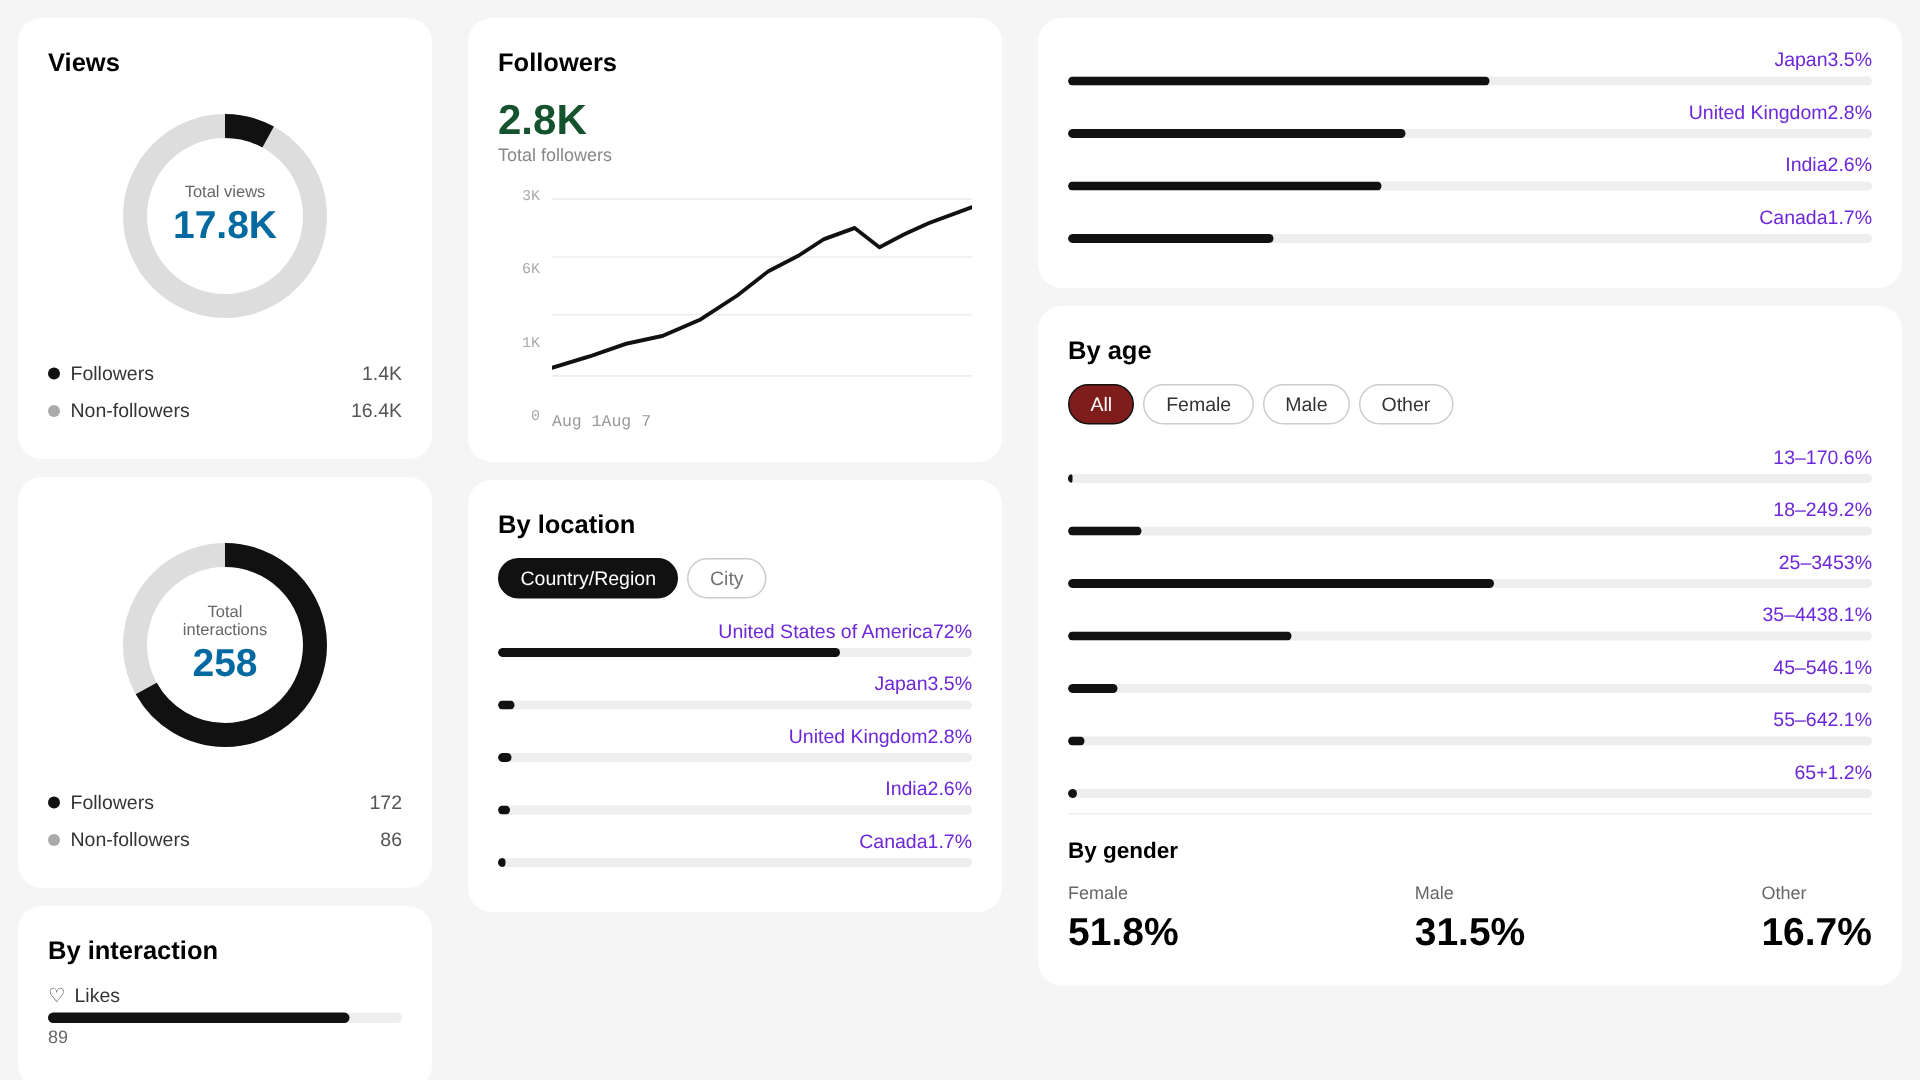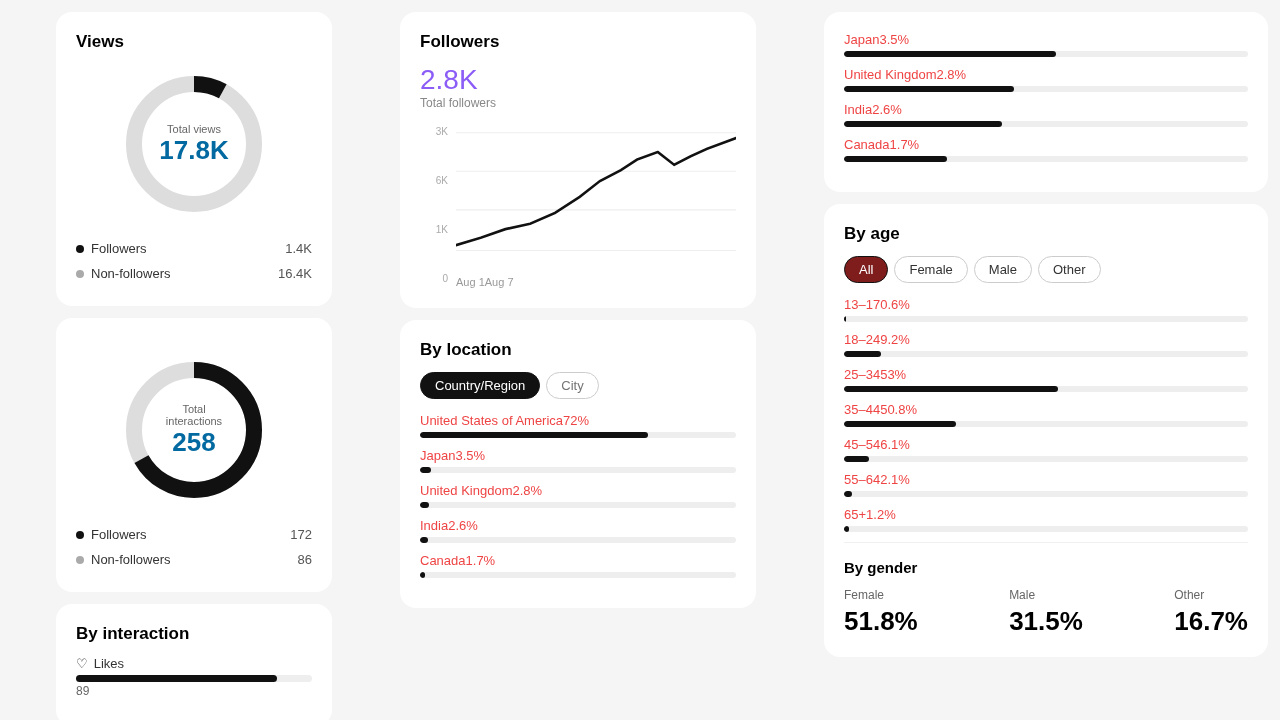--- a/index.html
+++ b/index.html
@@ -11,21 +11,20 @@
       overflow: hidden;
       font-size: 14px;
     }
 
     .col {
       overflow-y: auto;
       padding: 12px;
       gap: 12px;
       display: flex;
       flex-direction: column;
-      margin-left: 44px;
     }
 
     .col-left {
       width: 300px;
       flex-shrink: 0;
     }
 
     .col-mid {
       width: 380px;
       flex-shrink: 0;
@@ -115,45 +114,45 @@
     }
 
     .bar-row {
       display: flex;
       flex-direction: column;
       margin-bottom: 10px;
     }
 
     .bar-header {
       display: flex;
-      justify-content: flex-start;
+      justify-content: flex-end;
       font-size: 13px;
-      color: #ef4444;
+      color: #6d28d9;
       margin-bottom: 4px;
     }
 
     .bar-bg {
       background: #eee;
       border-radius: 4px;
       height: 6px;
       width: 100%;
       overflow: hidden;
     }
 
     .bar-fill {
       background: #111;
       height: 6px;
       border-radius: 4px;
     }
 
     
     .big-stat {
       font-size: 28px;
-      font-weight: 400;
-      color: #8b5cf6;
+      font-weight: 700;
+      color: #14532d;
     }
 
     .sub-stat {
       font-size: 12px;
       color: #888;
       margin-bottom: 12px;
     }
 
     
     .line-chart-wrap {
@@ -383,21 +382,21 @@
 
 </div>
 
 <div class="col col-mid">
 
   <div class="card">
     <div class="card-title">Followers</div>
     <div class="big-stat">2.8K</div>
     <div class="sub-stat">Total followers</div>
 
-    <div style="display:flex; gap:8px;">
+    <div style="display:flex; gap:8px;font-family:Liberation Mono, monospace;">
       <div style="display:flex;flex-direction:column;justify-content:space-between;padding:4px 0;font-size:10px;color:#aaa;width:28px;text-align:right;">
         <span>3K</span>
         <span>6K</span>
         <span>1K</span>
         <span>0</span>
       </div>
       <div style="flex:1">
         <div class="line-chart-wrap">
           <svg viewBox="0 0 340 140" preserveAspectRatio="none" xmlns="http://www.w3.org/2000/svg">
 
@@ -549,21 +548,21 @@
       <span>25–34</span>
       <span>53%</span>
     </div>
     <div class="bar-bg">
       <div class="bar-fill" style="width:53%"></div>
     </div>
   </div>
         <div class="bar-row">
     <div class="bar-header">
       <span>35–44</span>
-      <span>50.8%</span>
+      <span>38.1%</span>
     </div>
     <div class="bar-bg">
       <div class="bar-fill" style="width:27.8%"></div>
     </div>
   </div>
         <div class="bar-row">
     <div class="bar-header">
       <span>45–54</span>
       <span>6.1%</span>
     </div>

